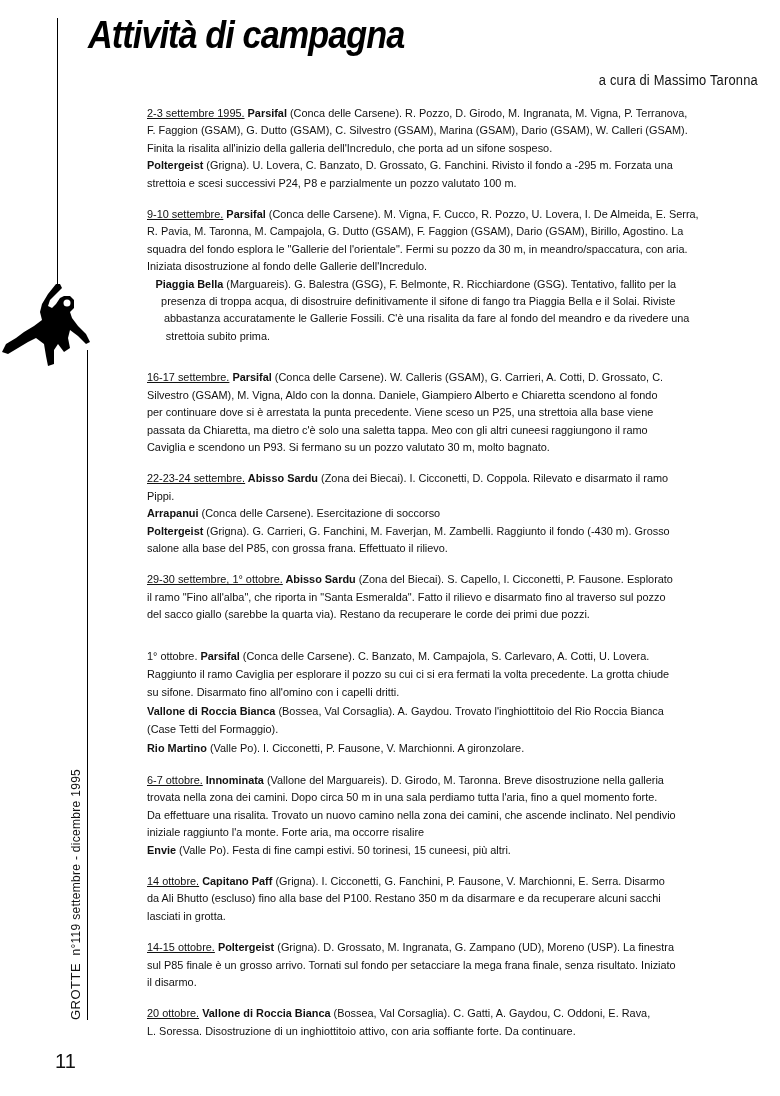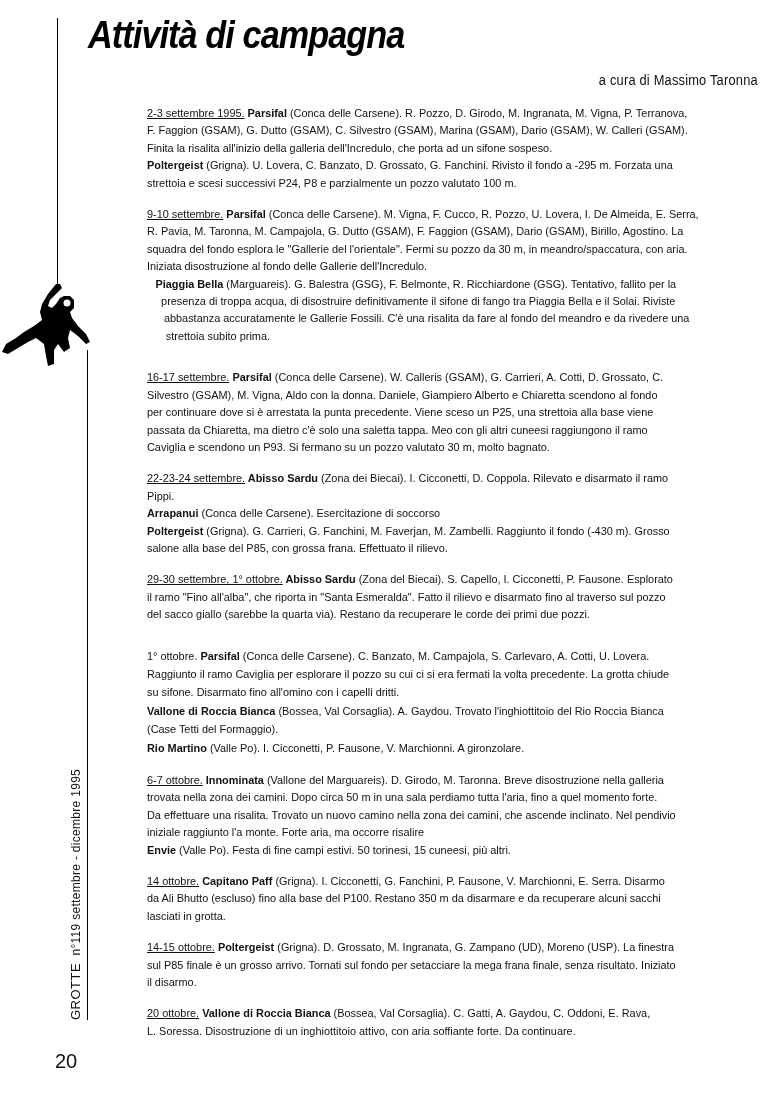--- a/index.html
+++ b/index.html
@@ -125,13 +125,13 @@
   <div class="gap"></div>
 
   <p class="entry">
     <span class="line"><span class="date">20 ottobre.</span><span class="cave"> Vallone di Roccia Bianca</span><span> (Bossea, Val Corsaglia). C. Gatti, A. Gaydou, C. Oddoni, E. Rava,</span></span>
     <span class="line">L. Soressa. Disostruzione di un inghiottitoio attivo, con aria soffiante forte. Da continuare.</span>
   </p>
 </div>
 
 <div class="running-head"><b>GROTTE</b>&nbsp; <span>n°119 settembre - dicembre 1995</span></div>
 
-<div class="page-number">20</div>
+<div class="page-number">11</div>
 
 </body></html>

